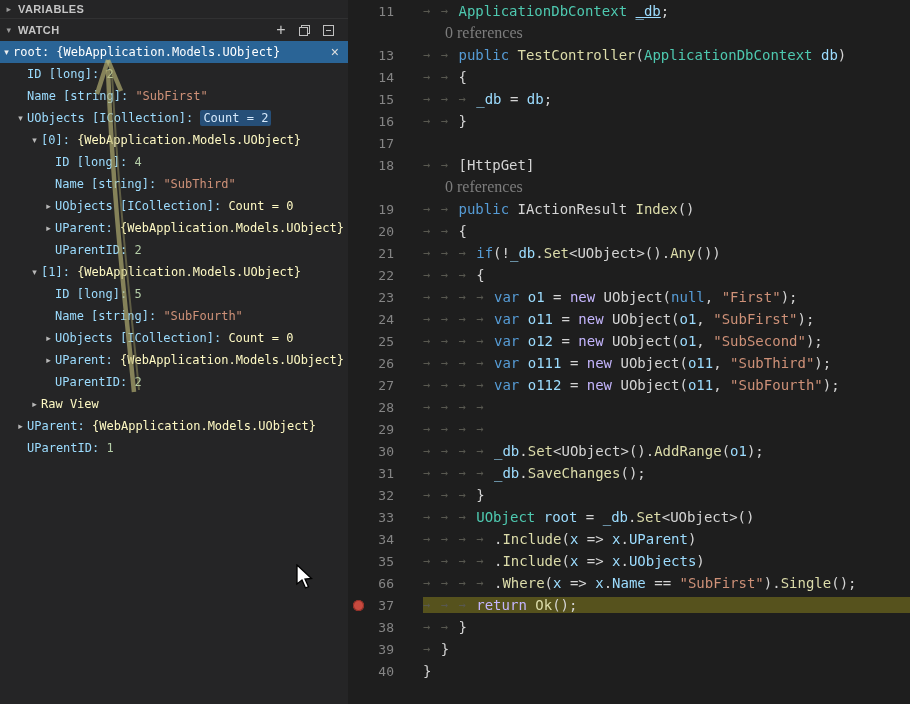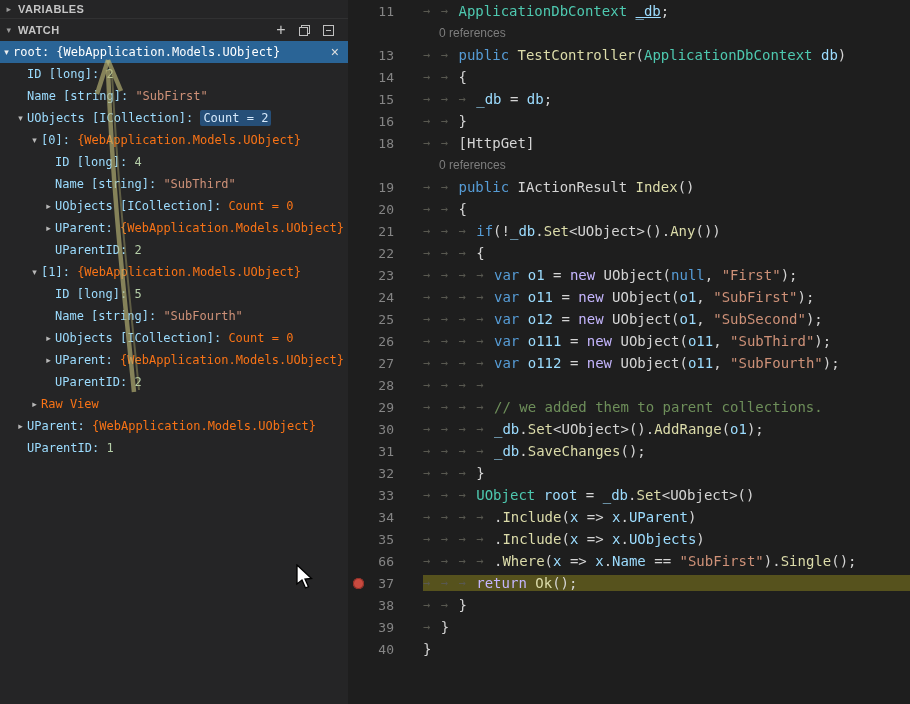--- a/index.html
+++ b/index.html
@@ -22,41 +22,41 @@
   .icon-collapse{position:relative;width:11px;height:11px;display:inline-block}
   .icon-collapse::before{content:"";position:absolute;left:0;top:0;right:0;bottom:0;border:1px solid #c0c0c0}
   .icon-collapse::after{content:"";position:absolute;left:3px;top:5px;width:5px;height:1px;background:#c0c0c0}
 
   .wrow{height:22px;display:flex;align-items:center;white-space:pre}
   .wrow.selected{background:#2a6496;color:#ffffff}
   .windent{flex:none}
   .twisty{flex:none;width:13px;text-align:center;font-size:9px;color:#b8b8b8;font-family:"DejaVu Sans",sans-serif}
   .wrow.selected .twisty{color:#eeeeee}
   .c-name{color:#9cdcfe}
-  .c-obj{color:#f97316}
+  .c-obj{color:#fef9c3}
   .c-num{color:#b5cea8}
   .c-str{color:#ce9178}
   .c-sel{color:#ffffff}
   .c-chip{background:#264f78;color:#d6e9fb;padding:1px 3px;border-radius:2px}
   .wclose{margin-left:auto;padding-right:9px;color:#e0e0e0;font-size:14px;font-family:"Liberation Sans",sans-serif}
 
   
   .editor{position:absolute;left:348px;top:0;width:562px;height:704px;background:#1e1e1e;
           font-family:"DejaVu Sans Mono",monospace;font-size:14px;color:#d4d4d4}
   .crow{height:22px;display:flex;align-items:center;box-sizing:border-box}
   .gutter{flex:none;width:75px;display:flex;align-items:center}
   .bpslot{flex:none;width:20px;display:flex;justify-content:center;align-items:center}
   .bpdot{width:11px;height:11px;border-radius:50%;background:#c84a3f;box-shadow:inset 0 0 0 1px #8f2f27}
   .lnum{flex:none;width:26px;text-align:right;font-size:13px;color:#858585}
   .gmark{flex:none;width:29px;height:100%;position:relative}
   .gbar{position:absolute;left:5px;top:0;bottom:0;width:3px;background:#3d8fd6}
   .codewrap{flex:1;display:flex;align-items:center;white-space:pre}
   .crow.current .codewrap{background:#56521d}
   .ind{display:inline-block;width:17.75px;color:#585850;font-size:12px}
-  .lens{font-family:Liberation Sans, sans-serif;font-size:12px;color:#7d7d7d;margin-left:16px}
+  .lens{font-family:Liberation Serif, serif;font-size:16px;color:#7d7d7d;margin-left:22px}
   .t-kw{color:#569cd6}
   .t-kw2{color:#c4b5fd}
   .t-typei{color:#4ec9b0;}
   .t-fn{color:#dcdcaa}
   .t-fnu{color:#dcdcaa;}
   .t-var{color:#9cdcfe}
   .t-varu{color:#9cdcfe;text-decoration:underline}
   .t-str{color:#ce9178}
   .t-com{color:#6e8f5a}
   .t-txt{color:#d4d4d4}
@@ -149,20 +149,28 @@
         <div class="gutter">
           <span class="bpslot"></span>
           <span class="lnum">16</span>
           <span class="gmark"></span>
         </div>
         <div class="codewrap"><span class="ind">→</span><span class="ind">→</span><span class="t-txt">}</span></div>
       </div>
       <div class="crow">
         <div class="gutter">
           <span class="bpslot"></span>
+          <span class="lnum">17</span>
+          <span class="gmark"></span>
+        </div>
+        <div class="codewrap"></div>
+      </div>
+      <div class="crow">
+        <div class="gutter">
+          <span class="bpslot"></span>
           <span class="lnum">18</span>
           <span class="gmark"></span>
         </div>
         <div class="codewrap"><span class="ind">→</span><span class="ind">→</span><span class="t-txt">[HttpGet]</span></div>
       </div>
       <div class="crow">
         <div class="gutter">
           <span class="bpslot"></span>
           <span class="lnum"></span>
           <span class="gmark"></span>
@@ -248,21 +256,21 @@
           <span class="gmark"></span>
         </div>
         <div class="codewrap"><span class="ind">→</span><span class="ind">→</span><span class="ind">→</span><span class="ind">→</span></div>
       </div>
       <div class="crow">
         <div class="gutter">
           <span class="bpslot"></span>
           <span class="lnum">29</span>
           <span class="gmark"></span>
         </div>
-        <div class="codewrap"><span class="ind">→</span><span class="ind">→</span><span class="ind">→</span><span class="ind">→</span><span class="t-com">// we added them to parent collections.</span></div>
+        <div class="codewrap"><span class="ind">→</span><span class="ind">→</span><span class="ind">→</span><span class="ind">→</span></div>
       </div>
       <div class="crow">
         <div class="gutter">
           <span class="bpslot"></span>
           <span class="lnum">30</span>
           <span class="gmark"></span>
         </div>
         <div class="codewrap"><span class="ind">→</span><span class="ind">→</span><span class="ind">→</span><span class="ind">→</span><span class="t-var">_db</span><span class="t-txt">.</span><span class="t-fn">Set</span><span class="t-txt">&lt;UObject&gt;().</span><span class="t-fn">AddRange</span><span class="t-txt">(</span><span class="t-var">o1</span><span class="t-txt">);</span></div>
       </div>
       <div class="crow">

